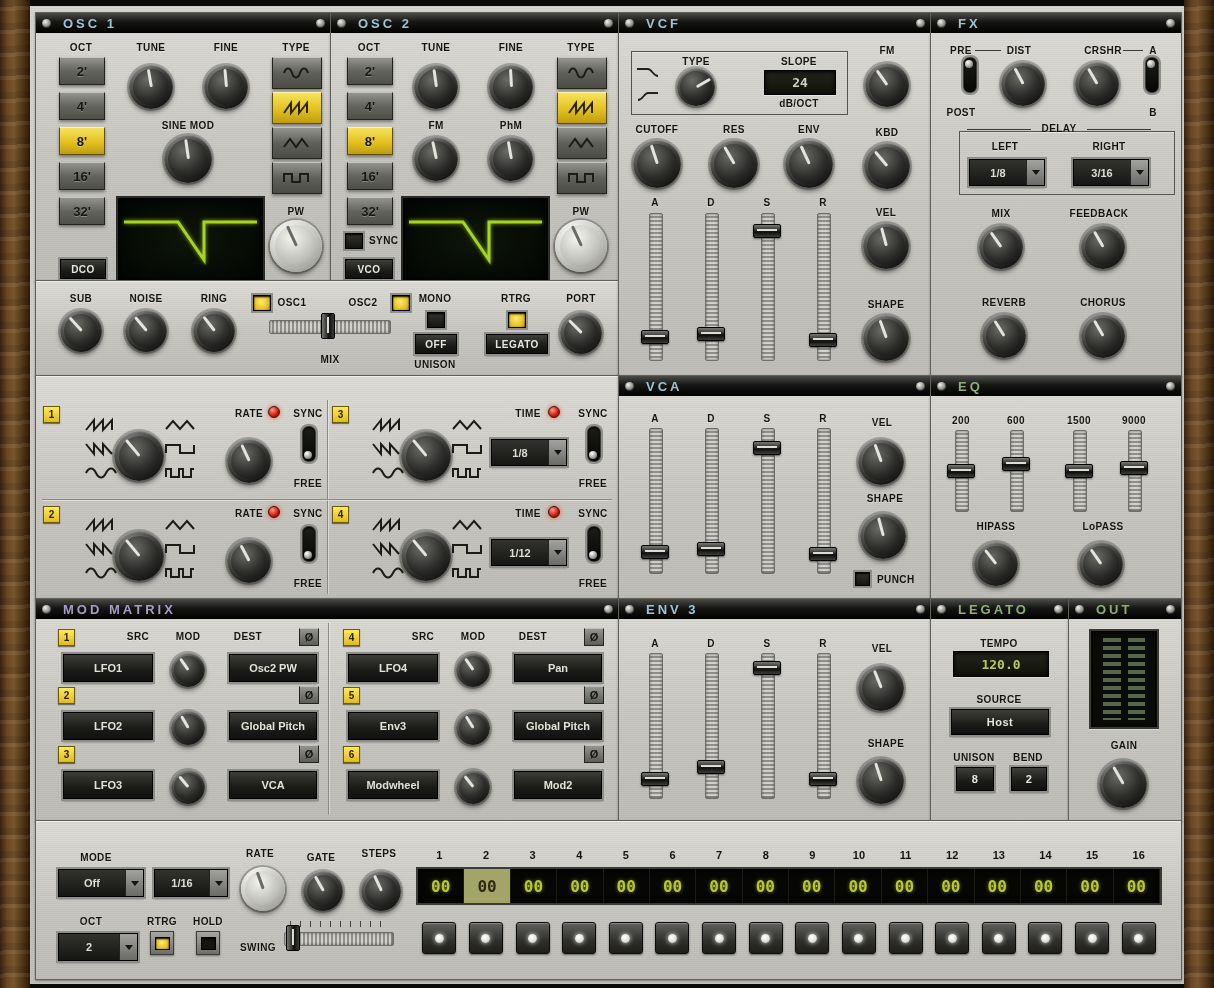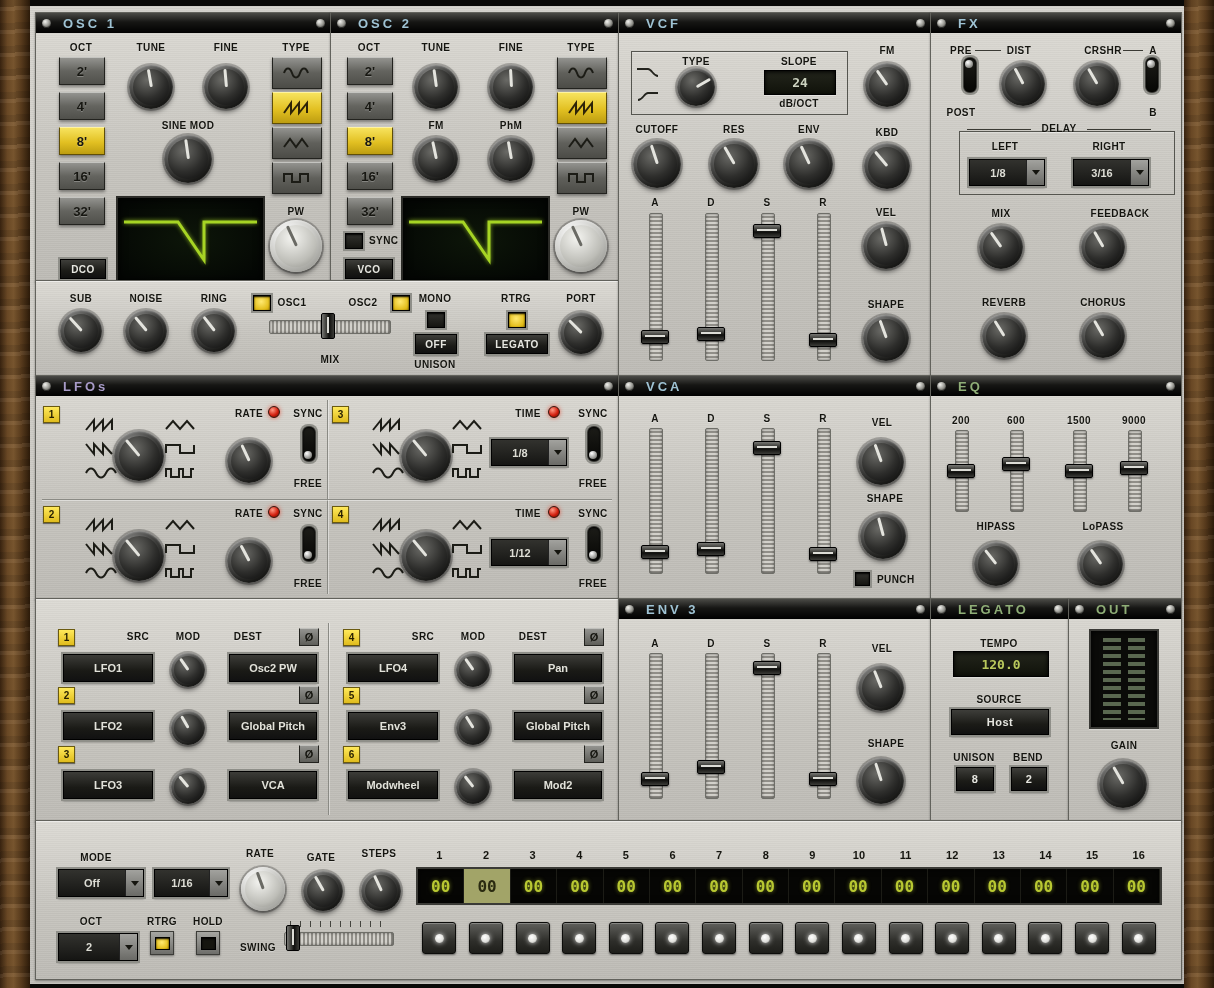--- a/index.html
+++ b/index.html
@@ -329,32 +329,29 @@
   <div class="dd" style="left:38px;top:146px;width:74px;height:25px">
     <div class="val">1/8</div>
     <div class="da"></div>
   </div>
   <div class="dd" style="left:142px;top:146px;width:74px;height:25px">
     <div class="val">3/16</div>
     <div class="da"></div>
   </div>
   <span class="lbl" style="left:70px;top:196px">MIX</span>
   <div class="knob k44" style="left:70px;top:234px;--rot:-35deg"></div>
-  <span class="lbl" style="left:189px;top:196px">FEEDBACK</span>
+  <span class="lbl" style="left:168px;top:196px">FEEDBACK</span>
   <div class="knob k44" style="left:172px;top:234px;--rot:-30deg"></div>
   <span class="lbl" style="left:73px;top:285px">REVERB</span>
   <div class="knob k44" style="left:73px;top:323px;--rot:-32deg"></div>
   <span class="lbl" style="left:172px;top:285px">CHORUS</span>
   <div class="knob k44" style="left:172px;top:323px;--rot:-30deg"></div>
 </div>
 
 <div class="sec" style="left:35px;top:375px;width:583px;height:223px">
-  <div class="hdr">
-        <span class="t c-purp">LFOs</span>
-      </div>
   <div class="dv" style="left:291px;top:24px;height:194px"></div>
   <div class="dh" style="left:6px;top:123px;width:570px"></div>
 
   <div class="badge" style="left:7px;top:30px">1</div>
   <div class="wicon" style="left:48px;top:41px">
         <svg width="34" height="16" viewBox="0 0 34 16">
           <path d="M2,13 L10,3 L10,13 L19,3 L19,13 L28,3 L28,13"></path>
         </svg>
       </div>
   <div class="wicon" style="left:48px;top:65px">
@@ -562,20 +559,23 @@
   <div class="vsl" style="left:203px;top:54px;height:82px">
         <div class="hd" style="top:46%"></div>
       </div>
   <span class="lbl" style="left:65px;top:146px">HIPASS</span>
   <div class="knob k44" style="left:65px;top:188px;--rot:-38deg"></div>
   <span class="lbl" style="left:172px;top:146px">LoPASS</span>
   <div class="knob k44" style="left:170px;top:188px;--rot:-35deg"></div>
 </div>
 
 <div class="sec" style="left:35px;top:598px;width:583px;height:222px">
+  <div class="hdr">
+        <span class="t c-purp">MOD MATRIX</span>
+      </div>
   <div class="dv" style="left:292px;top:24px;height:192px"></div>
   <div class="badge" style="left:22px;top:30px">1</div>
   <span class="lbl" style="left:102px;top:33px">SRC</span>
   <span class="lbl" style="left:152px;top:33px">MOD</span>
   <span class="lbl" style="left:212px;top:33px">DEST</span>
   <div class="phz" style="left:263px;top:29px">Ø</div>
   <div class="mmb" style="left:27px;top:55px;width:88px">LFO1</div>
   <div class="knob k34" style="left:152px;top:71px;--rot:-35deg"></div>
   <div class="mmb" style="left:193px;top:55px;width:86px">Osc2 PW</div>
   <div class="badge" style="left:22px;top:88px">2</div>

